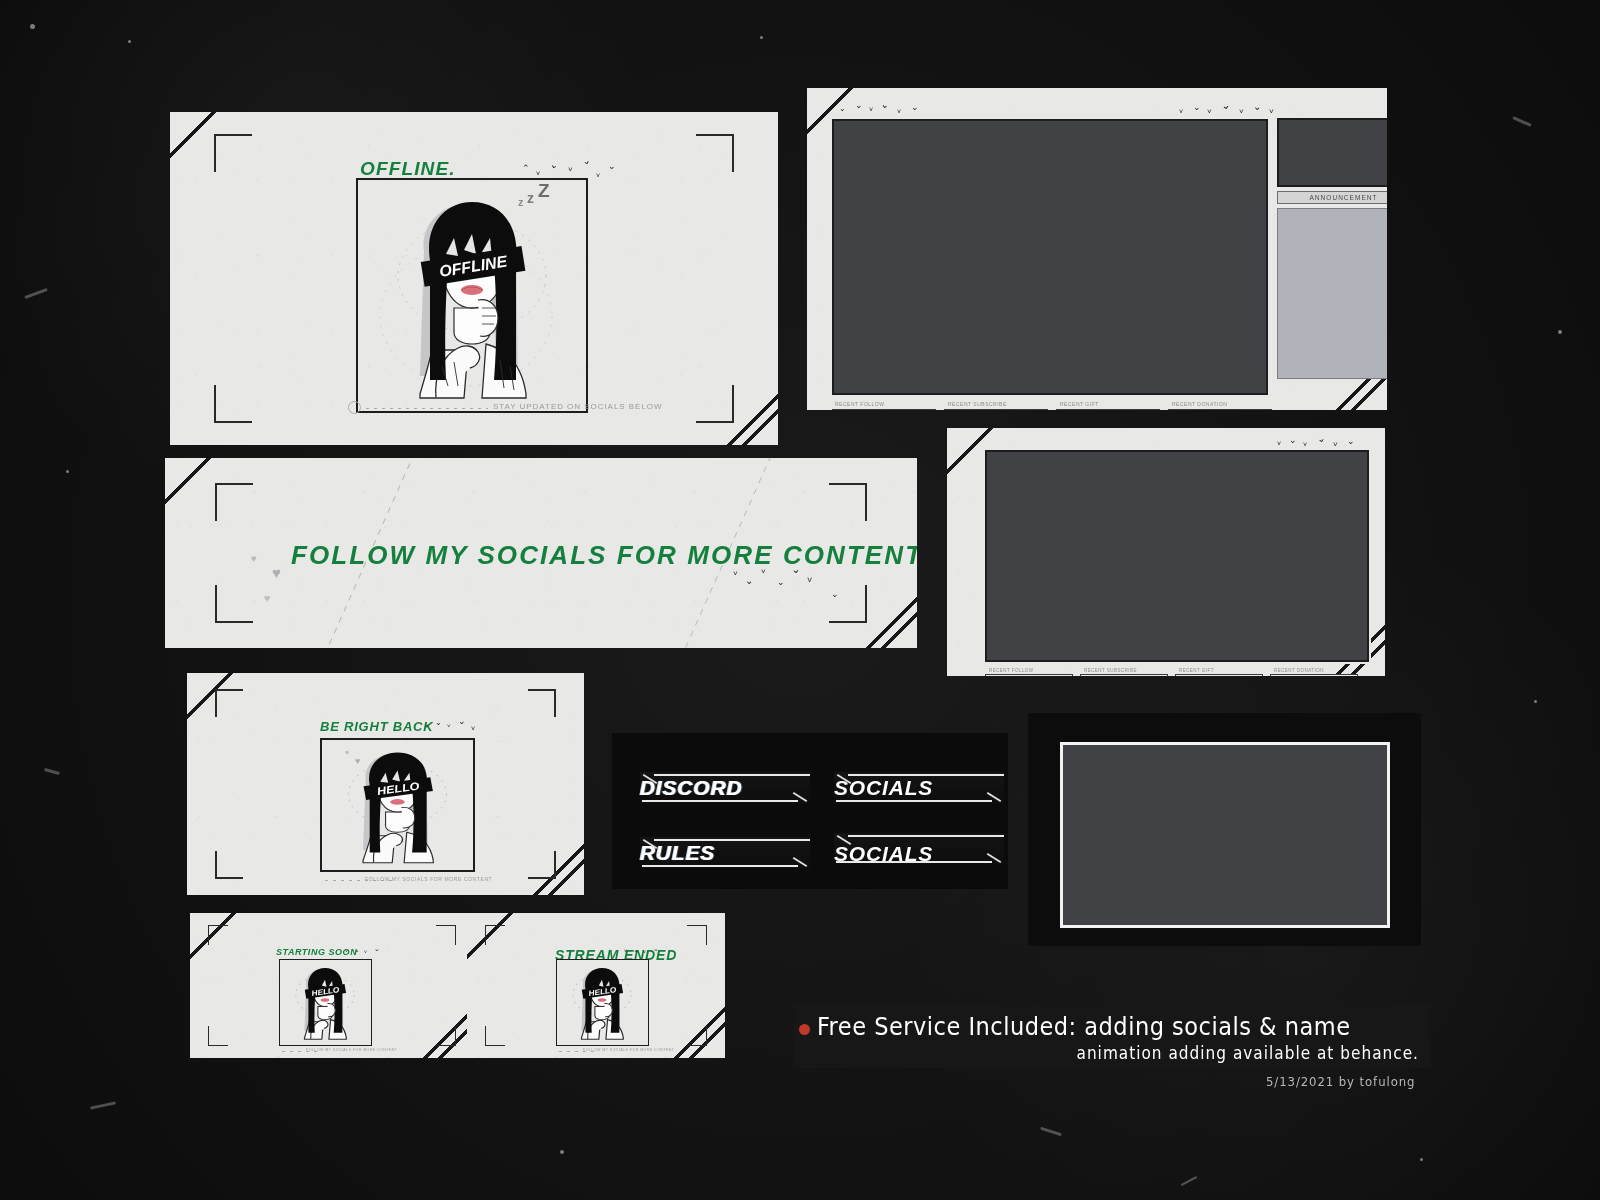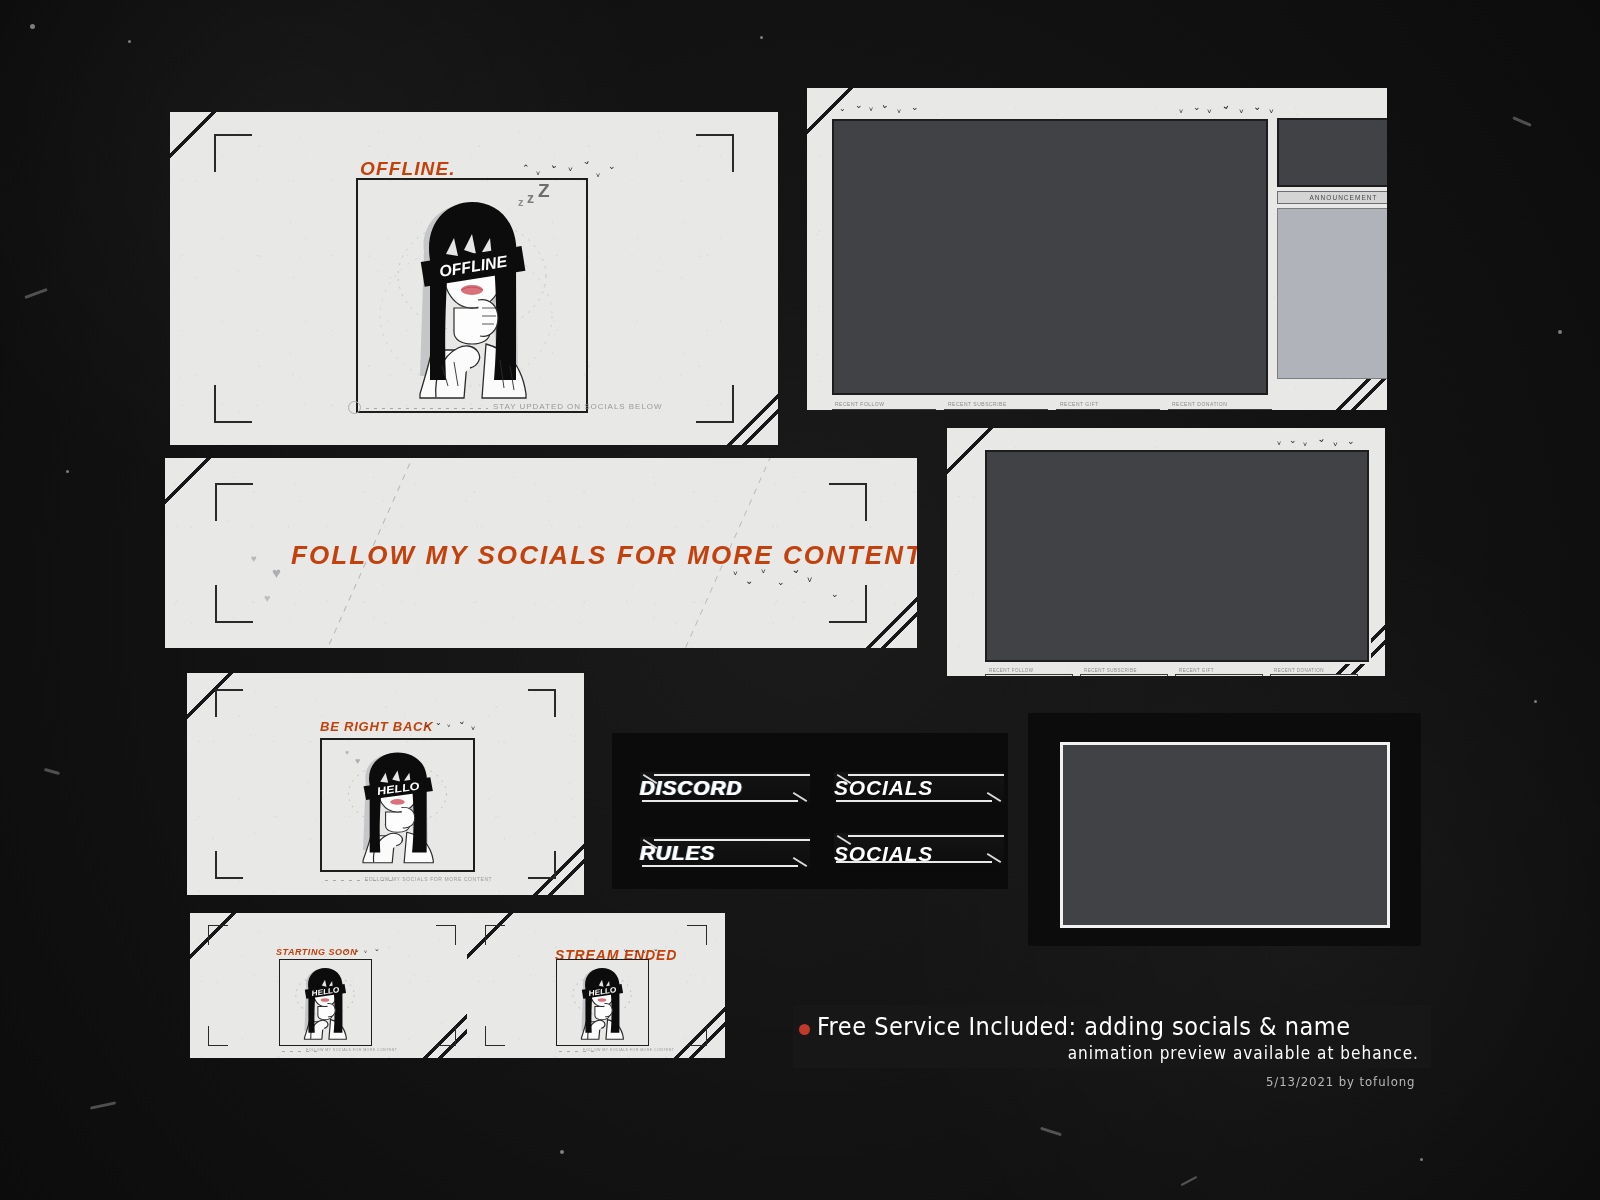--- a/index.html
+++ b/index.html
@@ -66,21 +66,21 @@
   .brk.bl { border-left: 2px solid #2a2a2a; border-bottom: 2px solid #2a2a2a; }
   .brk.br { border-right: 2px solid #2a2a2a; border-bottom: 2px solid #2a2a2a; }
 
   
   .illus { position: absolute; }
   .illusFrame { position: absolute; border: 2px solid #1d1d1d; }
 
   .scrTitle {
     position: absolute;
     font-weight: 700; font-style: italic;
-    color: #c2410c; letter-spacing: .06em;
+    color: #15803d; letter-spacing: .06em;
     white-space: nowrap;
   }
   .scrSub {
     position: absolute;
     color: #9a9a9a; letter-spacing: .12em; white-space: nowrap;
     font-weight: 400;
   }
   .dotline {
     position: absolute; height: 1px;
     background-image: linear-gradient(to right, #a9a9a9 0 3px, transparent 3px 8px);
@@ -516,17 +516,17 @@
     </div>
   </div>
 
   <div class="camWrap" style="left:1028px;top:713px;width:393px;height:233px;">
     <div class="camInner" style="left:32px;top:29px;width:330px;height:186px;"></div>
   </div>
 
   <div class="footer" style="left:793px;top:1005px;width:638px;height:63px;">
     <div class="redDot" style="left:6px;top:19px;"></div>
     <div class="footLine1" style="left:24px;top:7px;font-size:25px;">Free Service Included: adding socials &amp; name</div>
-    <div class="footLine2" style="right:12px;top:38px;font-size:17px;">animation preview available at behance.</div>
+    <div class="footLine2" style="right:12px;top:38px;font-size:17px;">animation adding available at behance.</div>
   </div>
   <div class="credit" style="left:1258px;top:1074px;font-size:13px;">5/13/2021 by tofulong</div>
 
 </div>
 
 </body></html>

